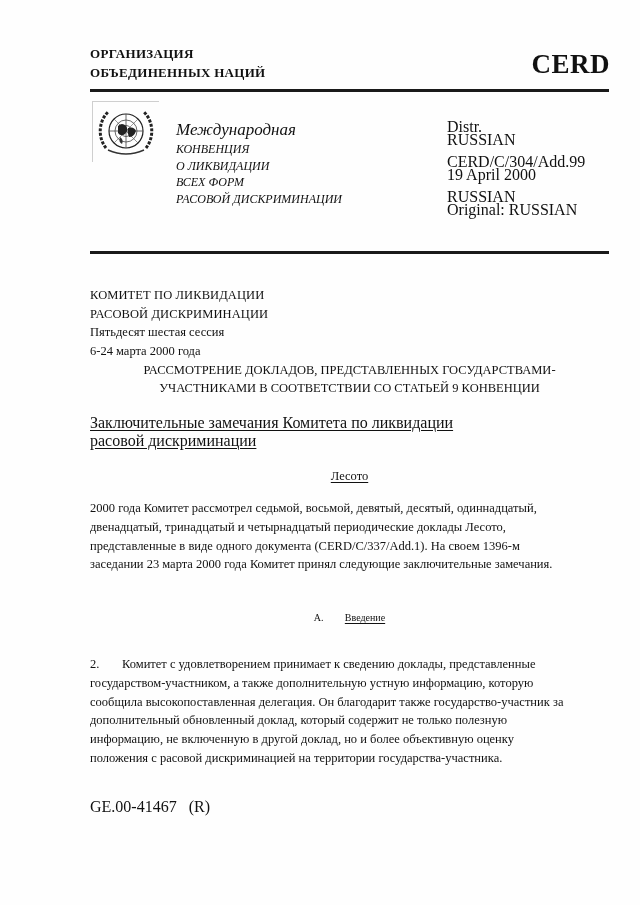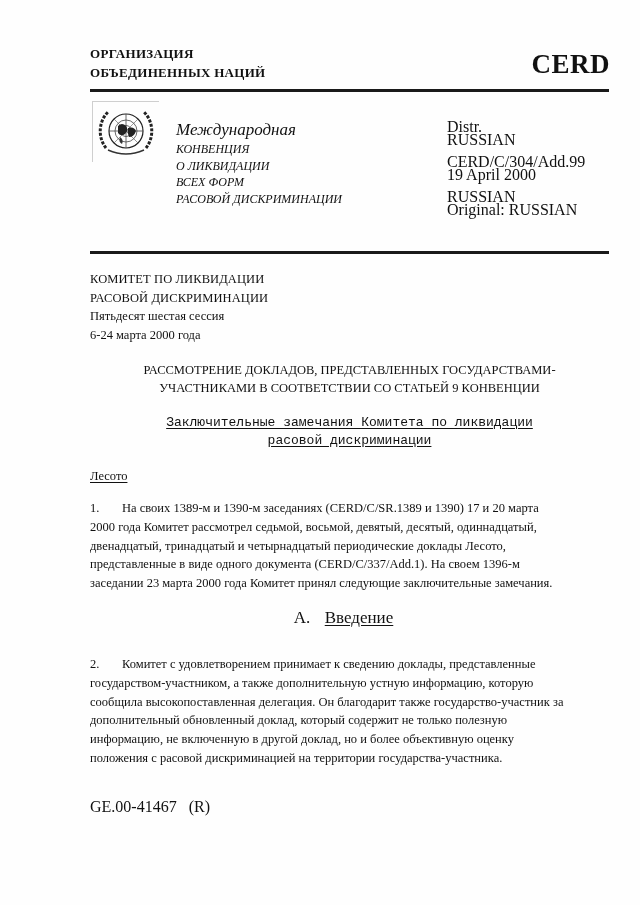--- a/index.html
+++ b/index.html
@@ -68,71 +68,70 @@
     .meta .row { display: block; }
 
     .rule-mid {
       left: 90px; top: 251px;
       width: 519px; height: 3px;
       background: #1a1a1a;
     }
 
     
     .committee {
-      left: 90px; top: 270px;
+      left: 90px; top: 286px;
       font-size: 12.5px;
       line-height: 18.5px;
     }
     .committee .row { display: block; }
     .committee .caps { font-size: 12.5px; letter-spacing: 0.1px; }
 
     .section-title {
       left: 90px; top: 361px;
       width: 519px;
       text-align: center;
       font-size: 12.5px;
       line-height: 18px;
     }
     .section-title .row { display: block; }
 
     .sub-title {
       left: 90px; top: 414px;
       width: 519px;
-      text-align: center;
-      font-size: 13px;
-      line-height: 18px;
-      font-family: Liberation Mono, monospace;
+      font-size: 16px;
+      line-height: 18px;
     }
     .sub-title .row { display: block; }
     .u { text-decoration: underline; text-underline-offset: 2px; }
 
     .country {
       left: 90px; top: 467px;
       width: 519px;
+      text-align: center;
       font-size: 12.5px;
       line-height: 18px;
     }
 
     .para {
       left: 90px;
       width: 519px;
       font-size: 12.5px;
       line-height: 18.8px;
     }
     .para .row { display: block; white-space: nowrap; }
     .para .num { display: inline-block; width: 32px; }
 
     .p1 { top: 499px; }
     .p2 { top: 655px; }
 
     .heading-a {
-      left: 84px; top: 609px;
+      left: 90px; top: 609px;
       width: 519px;
       text-align: center;
-      font-size: 17px;
+      font-size: 10px;
       line-height: 18px;
     }
     .heading-a .letter { display: inline-block; width: 31px; text-align: left; }
 
     .footer-code {
       left: 90px; top: 800px;
       font-size: 16px;
       line-height: 14px;
     }
     .footer-code .sp { display: inline-block; width: 12px; }
@@ -210,21 +209,20 @@
 <div class="abs sub-title">
   <span class="row"><span class="u">Заключительные замечания Комитета по ликвидации</span></span>
   <span class="row"><span class="u">расовой дискриминации</span></span>
 </div>
 
 <div class="abs country">
   <span class="u">Лесото</span>
 </div>
 
 <div class="abs para p1">
-  <span class="row"><span class="num">1.</span><span>На своих 1389-м и 1390-м заседаниях (CERD/C/SR.1389 и 1390) 17 и 20 марта</span></span>
   <span class="row">2000 года Комитет рассмотрел седьмой, восьмой, девятый, десятый, одиннадцатый,</span>
   <span class="row">двенадцатый, тринадцатый и четырнадцатый периодические доклады Лесото,</span>
   <span class="row">представленные в виде одного документа (CERD/C/337/Add.1).  На своем 1396-м</span>
   <span class="row">заседании 23 марта 2000 года Комитет принял следующие заключительные замечания.</span>
 </div>
 
 <div class="abs heading-a">
   <span class="letter">A.</span><span class="u">Введение</span>
 </div>
 

